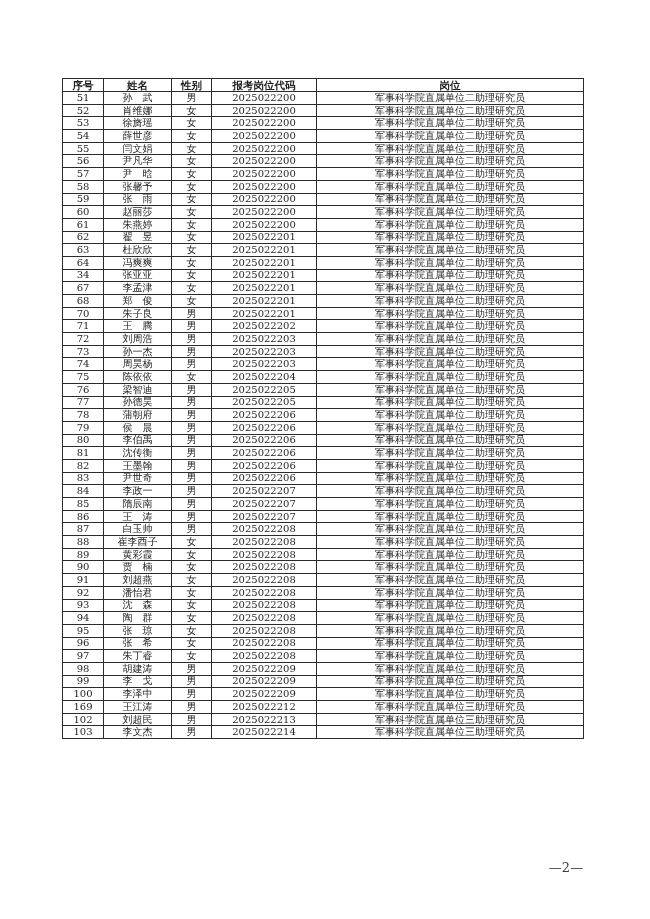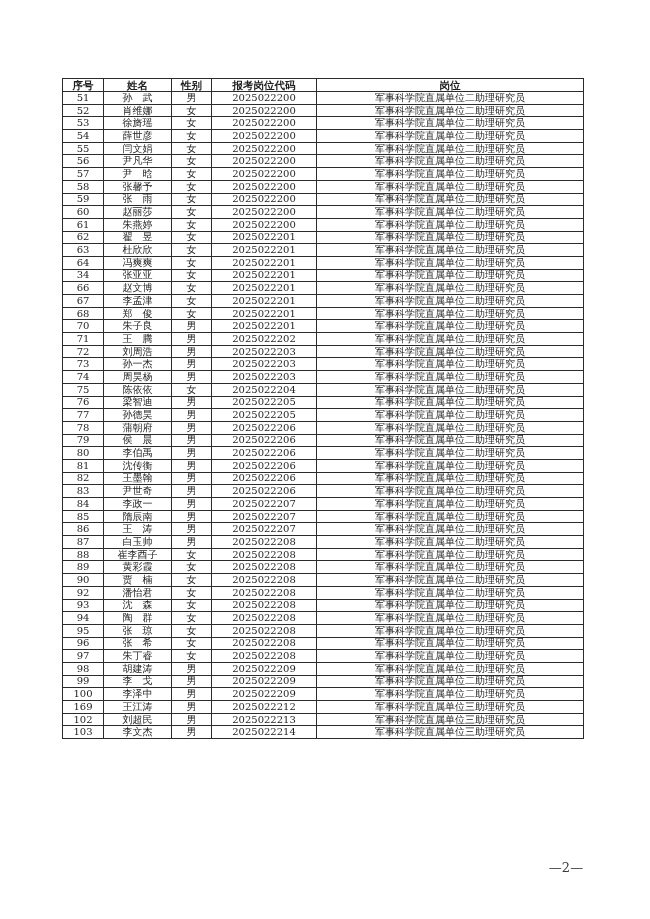--- a/index.html
+++ b/index.html
@@ -171,27 +171,20 @@
           <td>军事科学院直属单位二助理研究员</td>
         </tr>
         <tr>
           <td>34</td>
           <td>张亚亚</td>
           <td>女</td>
           <td>2025022201</td>
           <td>军事科学院直属单位二助理研究员</td>
         </tr>
         <tr>
-          <td>66</td>
-          <td>赵文博</td>
-          <td>女</td>
-          <td>2025022201</td>
-          <td>军事科学院直属单位二助理研究员</td>
-        </tr>
-        <tr>
           <td>67</td>
           <td>李孟津</td>
           <td>女</td>
           <td>2025022201</td>
           <td>军事科学院直属单位二助理研究员</td>
         </tr>
         <tr>
           <td>68</td>
           <td>郑　俊</td>
           <td>女</td>
@@ -334,20 +327,27 @@
         <tr>
           <td>89</td>
           <td>黄彩霞</td>
           <td>女</td>
           <td>2025022208</td>
           <td>军事科学院直属单位二助理研究员</td>
         </tr>
         <tr>
           <td>90</td>
           <td>贾　楠</td>
+          <td>女</td>
+          <td>2025022208</td>
+          <td>军事科学院直属单位二助理研究员</td>
+        </tr>
+        <tr>
+          <td>91</td>
+          <td>刘超燕</td>
           <td>女</td>
           <td>2025022208</td>
           <td>军事科学院直属单位二助理研究员</td>
         </tr>
         <tr>
           <td>92</td>
           <td>潘怡君</td>
           <td>女</td>
           <td>2025022208</td>
           <td>军事科学院直属单位二助理研究员</td>

